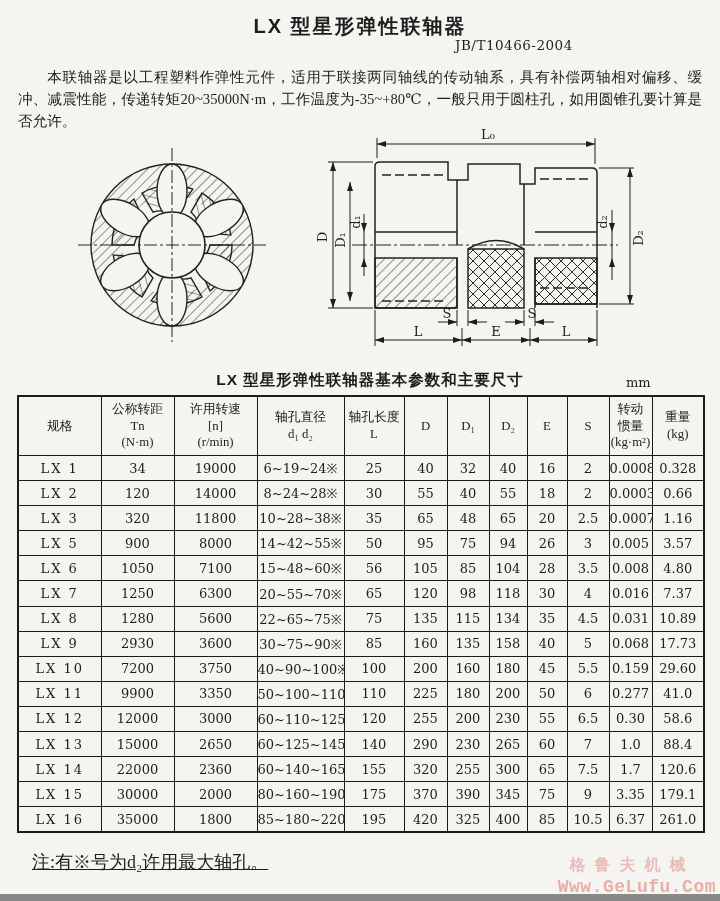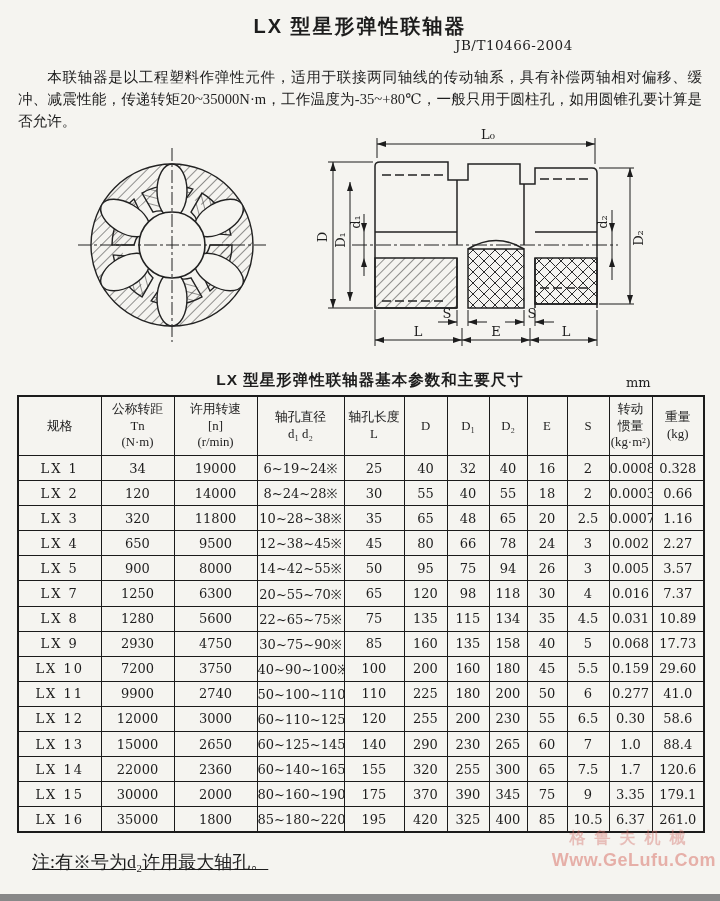--- a/index.html
+++ b/index.html
@@ -43,22 +43,22 @@
     height:58px;font-weight:normal;font-size:12.8px;line-height:1.3;
     white-space:pre-line;font-family:"Liberation Serif","DejaVu Serif",serif;
   }
   #params-table td{
     height:24.1px;font-size:13px;font-family:"DejaVu Serif",serif;
   }
   #params-table td:first-child{letter-spacing:2px;}
   .note-line1{left:32px;top:850px;font-size:18px;text-decoration:underline;}
   .note-line2{left:48px;top:874px;font-size:14.5px;margin-top:36px;}
   #watermark{
-    left:548px;top:828px;width:168px;text-align:center;
-    font-family:Liberation Sans, sans-serif;font-weight:bold;
+    left:548px;top:855px;width:168px;text-align:center;
+    font-family:Liberation Mono, monospace;font-weight:bold;
   }
   #watermark .wm-name{font-size:16px;letter-spacing:9px;color:rgba(211,108,99,0.40);}
   #watermark .wm-url{font-size:18px;letter-spacing:0.5px;color:rgba(214,100,90,0.48);margin-top:1px;text-align:right;}
   svg line,svg path,svg circle,svg ellipse,svg rect,svg polygon{vector-effect:non-scaling-stroke;}
   .dim-label{font-family:"DejaVu Serif",serif;font-size:13px;fill:#1d1d1d;}
 </style>
 </head>
 <body>
 
 <div id="page">
@@ -276,48 +276,48 @@
           <td>35</td>
           <td>65</td>
           <td>48</td>
           <td>65</td>
           <td>20</td>
           <td>2.5</td>
           <td>0.0007</td>
           <td>1.16</td>
         </tr>
         <tr>
-          <td>LX 4</td>
-          <td>650</td>
-          <td>9500</td>
-          <td>12~38~45※</td>
-          <td>45</td>
-          <td>80</td>
-          <td>66</td>
-          <td>78</td>
-          <td>24</td>
-          <td>3</td>
-          <td>0.002</td>
-          <td>2.27</td>
-        </tr>
-        <tr>
           <td>LX 5</td>
           <td>900</td>
           <td>8000</td>
           <td>14~42~55※</td>
           <td>50</td>
           <td>95</td>
           <td>75</td>
           <td>94</td>
           <td>26</td>
           <td>3</td>
           <td>0.005</td>
           <td>3.57</td>
         </tr>
         <tr>
+          <td>LX 6</td>
+          <td>1050</td>
+          <td>7100</td>
+          <td>15~48~60※</td>
+          <td>56</td>
+          <td>105</td>
+          <td>85</td>
+          <td>104</td>
+          <td>28</td>
+          <td>3.5</td>
+          <td>0.008</td>
+          <td>4.80</td>
+        </tr>
+        <tr>
           <td>LX 7</td>
           <td>1250</td>
           <td>6300</td>
           <td>20~55~70※</td>
           <td>65</td>
           <td>120</td>
           <td>98</td>
           <td>118</td>
           <td>30</td>
           <td>4</td>
@@ -334,21 +334,21 @@
           <td>115</td>
           <td>134</td>
           <td>35</td>
           <td>4.5</td>
           <td>0.031</td>
           <td>10.89</td>
         </tr>
         <tr>
           <td>LX 9</td>
           <td>2930</td>
-          <td>4750</td>
+          <td>3600</td>
           <td>30~75~90※</td>
           <td>85</td>
           <td>160</td>
           <td>135</td>
           <td>158</td>
           <td>40</td>
           <td>5</td>
           <td>0.068</td>
           <td>17.73</td>
         </tr>
@@ -362,21 +362,21 @@
           <td>160</td>
           <td>180</td>
           <td>45</td>
           <td>5.5</td>
           <td>0.159</td>
           <td>29.60</td>
         </tr>
         <tr>
           <td>LX 11</td>
           <td>9900</td>
-          <td>2740</td>
+          <td>3350</td>
           <td>50~100~110※</td>
           <td>110</td>
           <td>225</td>
           <td>180</td>
           <td>200</td>
           <td>50</td>
           <td>6</td>
           <td>0.277</td>
           <td>41.0</td>
         </tr>

